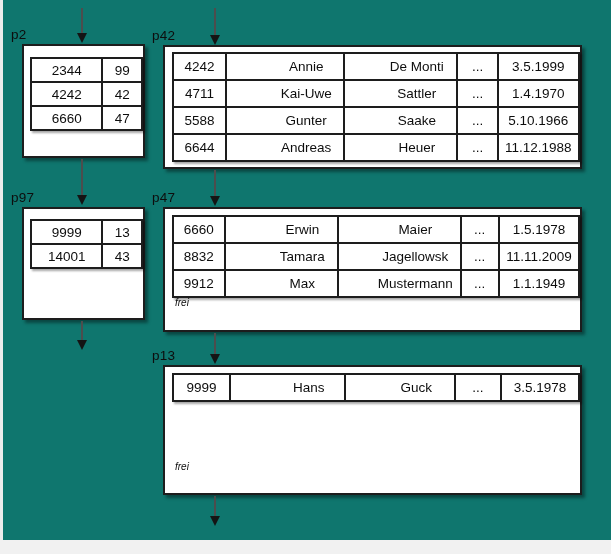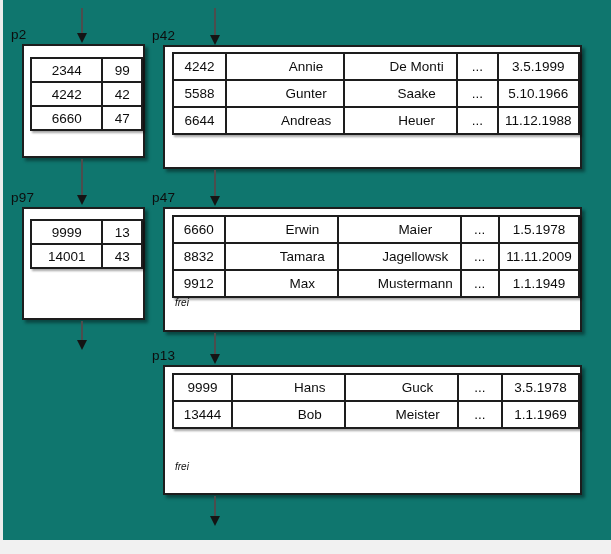--- a/index.html
+++ b/index.html
@@ -73,20 +73,27 @@
     <table class="t t-data" style="left:7px;top:5px">
         <tbody>
           <tr>
             <td>4242</td>
             <td>Annie</td>
             <td>De Monti</td>
             <td>...</td>
             <td>3.5.1999</td>
           </tr>
           <tr>
+            <td>4711</td>
+            <td>Kai-Uwe</td>
+            <td>Sattler</td>
+            <td>...</td>
+            <td>1.4.1970</td>
+          </tr>
+          <tr>
             <td>5588</td>
             <td>Gunter</td>
             <td>Saake</td>
             <td>...</td>
             <td>5.10.1966</td>
           </tr>
           <tr>
             <td>6644</td>
             <td>Andreas</td>
             <td>Heuer</td>
@@ -147,27 +154,20 @@
   <div class="pbox" style="left:163px;top:365px;width:419px;height:130px">
     <table class="t t-data" style="left:7px;top:6px">
         <tbody>
           <tr>
             <td>9999</td>
             <td>Hans</td>
             <td>Guck</td>
             <td>...</td>
             <td>3.5.1978</td>
           </tr>
-          <tr>
-            <td>13444</td>
-            <td>Bob</td>
-            <td>Meister</td>
-            <td>...</td>
-            <td>1.1.1969</td>
-          </tr>
         </tbody>
       </table>
     <div class="free" style="top:94px">frei</div>
   </div>
 
   <div class="arrow" style="left:76px;top:8px;height:35px">
     <i class="shaft"></i>
     <i class="head"></i>
   </div>
   <div class="arrow" style="left:209px;top:8px;height:37px">

